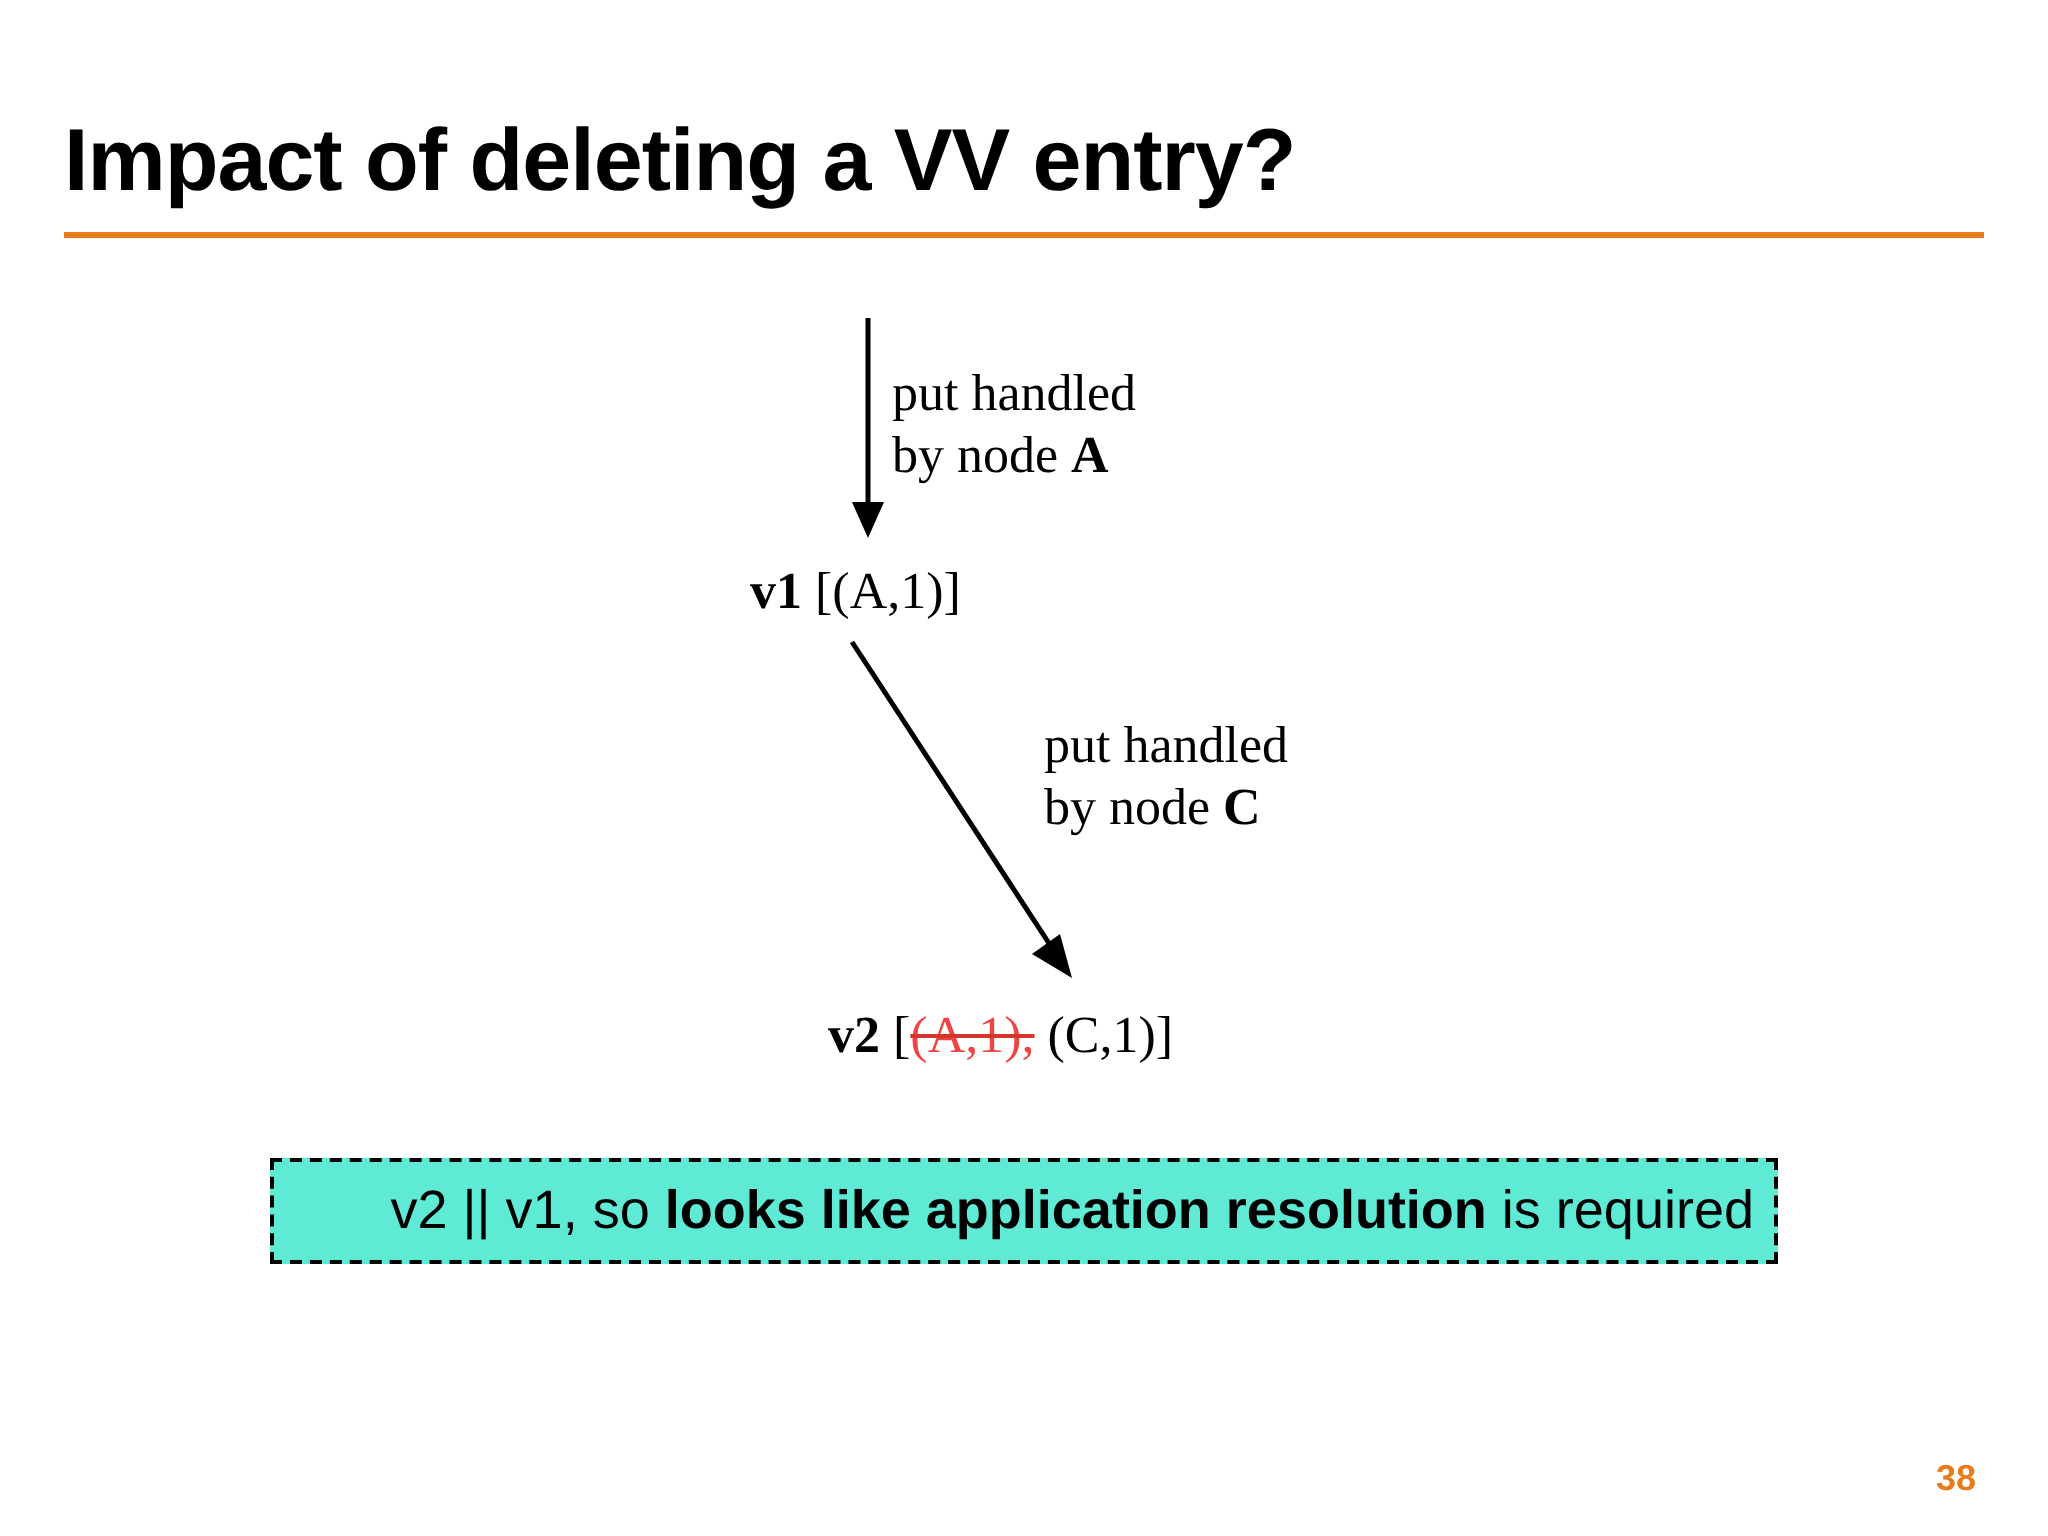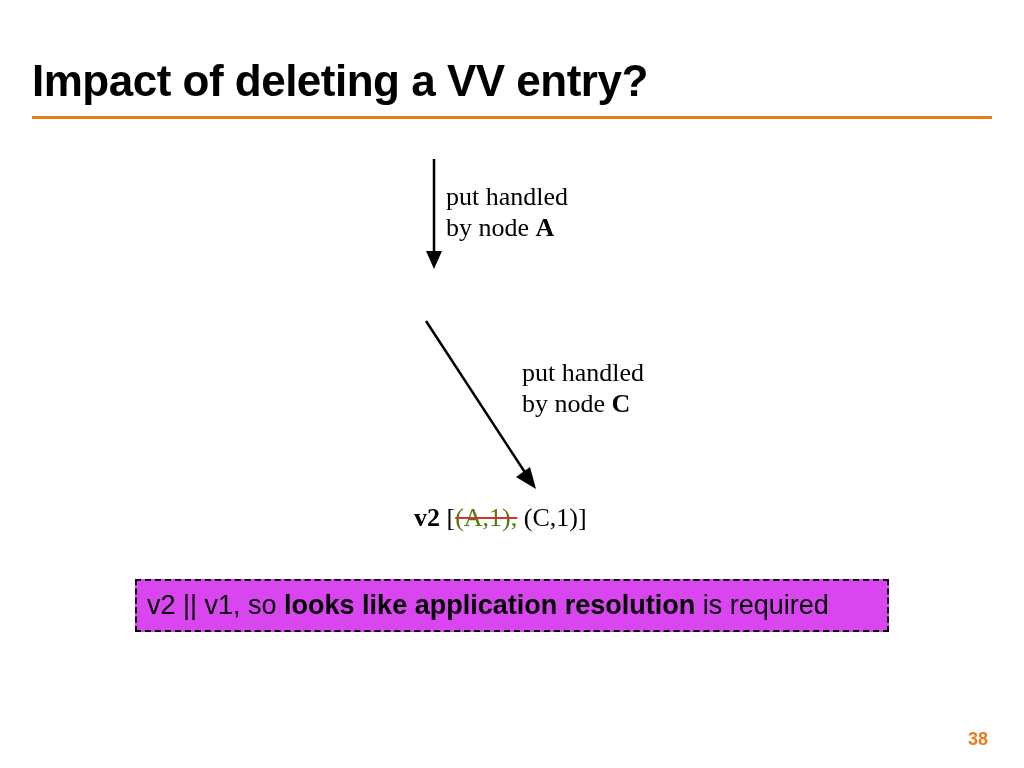--- a/index.html
+++ b/index.html
@@ -39,32 +39,32 @@
     color: #000;
     text-align: left;
   }
   .vv {
     position: absolute;
     font-size: 26px;
     color: #000;
   }
   .vv b { font-weight: 700; }
   .strike-red {
-    color: #4d7c0f;
+    color: #ef4444;
     text-decoration: line-through;
     text-decoration-color: #d4342a;
   }
   .callout {
     position: absolute;
     left: 135px;
     right: 135px;
     top: 460px;
     border: 2px dashed #000;
-    background: #d946ef;
-    text-align: left;
+    background: #5eead4;
+    text-align: right;
     font-size: 27px;
     padding: 9px 10px;
     color: #000;
     font-family: "Helvetica Neue", Helvetica, Arial, sans-serif;
   }
   .callout b { font-weight: 700; }
   .page-num {
     position: absolute;
     right: 36px;
     bottom: 18px;
@@ -87,20 +87,23 @@
   <svg class="arrow" style="left:424px; top:40px;" width="20" height="110" viewBox="0 0 20 110">
     <line x1="10" y1="0" x2="10" y2="96" stroke="#000" stroke-width="2.5"></line>
     <polygon points="10,110 2,92 18,92" fill="#000"></polygon>
   </svg>
 
   <div class="label serif" style="left:446px; top:62px;">
     <span>put handled</span><br>
     <span>by node </span><b>A</b>
   </div>
 
+  <div class="vv serif" style="left:375px; top:162px;">
+    <b>v1</b><span> [(A,1)]</span>
+  </div>
 
   <svg class="arrow" style="left:420px; top:198px;" width="130" height="180" viewBox="0 0 130 180">
     <line x1="6" y1="4" x2="108" y2="160" stroke="#000" stroke-width="2.5"></line>
     <polygon points="116,172 96,160 110,150" fill="#000"></polygon>
   </svg>
 
   <div class="label serif" style="left:522px; top:238px;">
     <span>put handled</span><br>
     <span>by node </span><b>C</b>
   </div>

